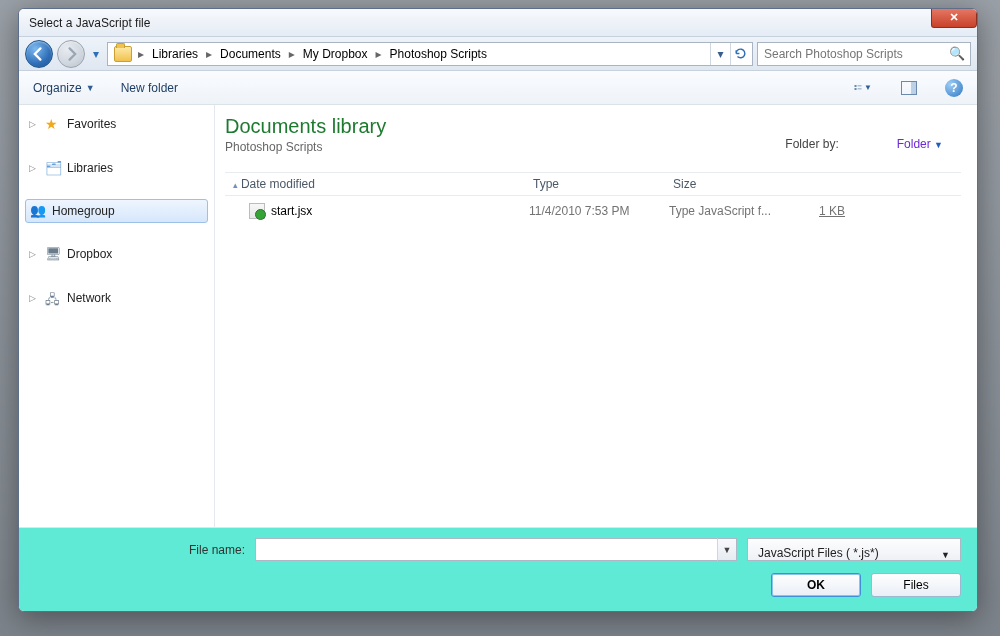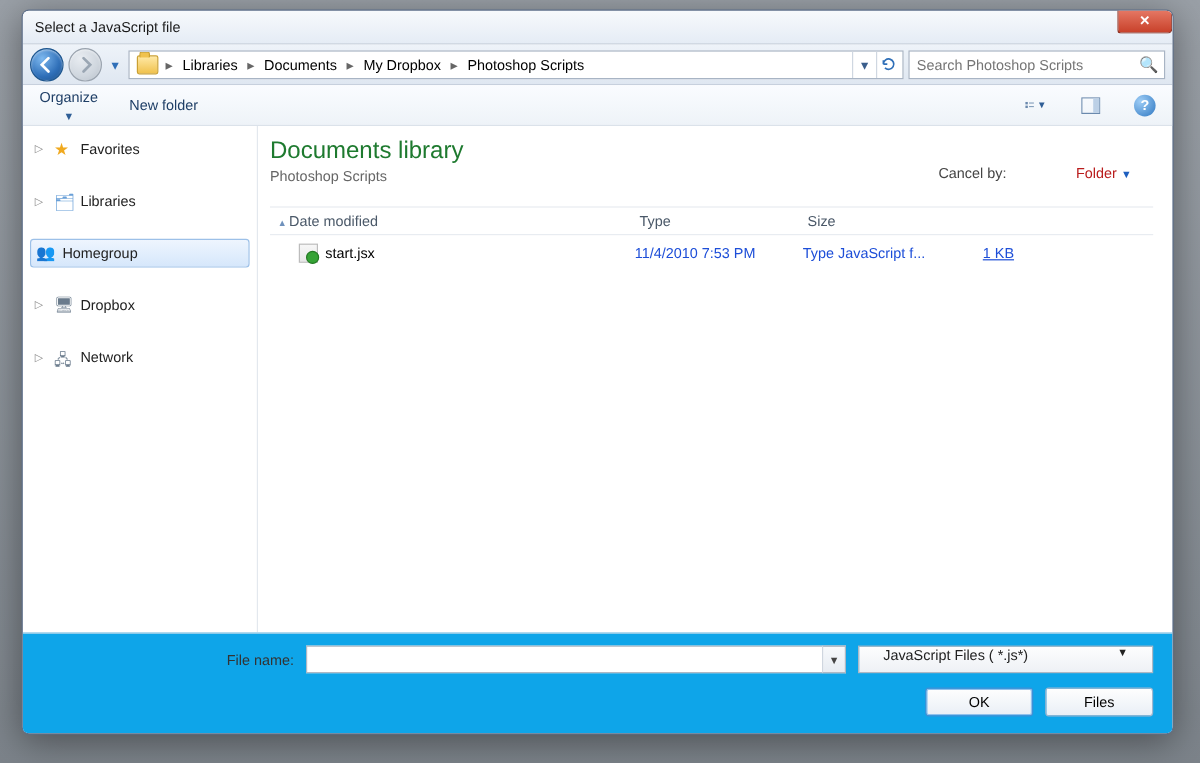--- a/index.html
+++ b/index.html
@@ -49,21 +49,21 @@
   .addr-btn { width:20px; height:22px; border-left:1px solid #cfd7e1; display:flex; align-items:center; justify-content:center; color:#3a5e8c; }
   .searchbox { width:214px; height:24px; border:1px solid #a8b4c4; background:#fff; display:flex; align-items:center; padding:0 4px; color:#777; }
   .searchbox input { border:none; outline:none; flex:1; font:inherit; color:#6d28d9; background:transparent; }
   .searchicon { color:#3a6fae; font-size:13px; }
 
   .toolbar {
     height:34px; background:linear-gradient(#fafcff,#eef3f8); border-bottom:1px solid #dbe2ea;
     display:flex; align-items:center; padding:0 14px; gap:26px; color:#1e3e66;
   }
   .toolbar .spacer { flex:1; }
-  .toolbtn { display:flex; align-items:center; gap:4px; cursor:default;flex-direction:column; }
+  .toolbtn { display:flex; align-items:center; gap:4px; cursor:default; }
   .toolbtn .caret { font-size:9px; color:#2f5e96; }
   .tool-icon { width:20px; height:20px; display:flex; align-items:center; justify-content:center; border:1px solid transparent; }
   .help { width:18px; height:18px; border-radius:50%; background:radial-gradient(circle at 30% 30%,#9ecdf6,#2f78c2); color:#fff; font-weight:bold; font-size:12px; display:flex; align-items:center; justify-content:center; }
 
   .body { flex:1; display:flex; min-height:0; }
   .sidebar { width:196px; border-right:1px solid #e3e8ee; padding:6px 0; }
   .side-item { height:26px; display:flex; align-items:center; gap:6px; padding:0 10px; color:#222; cursor:default; }
   .side-item .exp { width:10px; color:#888; font-size:9px; }
   .side-item.selected {
     background:linear-gradient(#eef5fe,#d6e7fb);
@@ -74,47 +74,47 @@
   .ic-star { color:#f0a91f; font-size:14px; }
   .ic-lib { color:#6aa0d8; font-size:14px; }
   .ic-home { color:#3a8ac2; font-size:13px; }
   .ic-comp { color:#6a7b8c; font-size:13px; }
   .ic-net { color:#6a7b8c; font-size:13px; }
 
   .content { flex:1; display:flex; flex-direction:column; padding:10px 16px 0 10px; }
   .lib-title { color:#1e7a2f; font-size:20px; font-weight:400; }
   .lib-sub { color:#666; margin-top:2px; }
   .arrange { position:absolute; right:34px; top:128px; color:#444; display:flex; gap:10px; align-items:center; }
-  .arrange a { color:#b91c1c;padding-left:48px; }
+  .arrange a { color:#6d28d9;padding-left:48px; }
   .arrange .caret { font-size:9px; color:#1e5fbf; }
 
   .cols { margin-top:18px; border-top:1px solid #e8ecf1; border-bottom:1px solid #e8ecf1;
     display:grid; grid-template-columns: 300px 140px 150px 120px; height:24px; align-items:center;
     color:#4a5868; padding:0 4px; }
   .cols div { padding-left:4px; }
   .filerow { display:grid; grid-template-columns: 300px 140px 150px 120px; height:30px; align-items:center; padding:0 4px; }
   .filerow .fname { display:flex; align-items:center; gap:6px;margin-left:20px; }
   .jsx-icon { width:16px; height:16px; background:linear-gradient(#f7f7f7,#e8e8e8); border:1px solid #bcbcbc; position:relative; }
   .jsx-icon::after { content:""; position:absolute; bottom:-2px; right:-2px; width:9px; height:9px; background:#36a336; border-radius:50%; border:1px solid #237a23; }
-  .filerow .col { color:#1d4ed8; }
+  .filerow .col { color:#737373; }
   .filerow .size { padding-right:20px;text-decoration:underline; }
 
-  .footer { border-top:1px solid #dfe5ec; background:#0ea5e9; padding:10px 16px 14px 16px; }
+  .footer { border-top:1px solid #dfe5ec; background:#5eead4; padding:10px 16px 14px 16px; }
   .fn-row { display:flex; align-items:center; gap:10px; }
   .fn-label { width:210px; text-align:right; color:#333; }
   .fn-input-wrap { flex:1; display:flex; position:relative; }
   .fn-input { flex:1; height:23px; border:1px solid #aeb8c4; background:#fff; padding:0 22px 0 6px; font:inherit; }
   .fn-drop { position:absolute; right:0; top:0; width:20px; height:23px; border:1px solid #aeb8c4; border-left:1px solid #cfd6df;
     background:linear-gradient(#f7f9fc,#e7ecf2); display:flex; align-items:center; justify-content:center; font-size:9px; color:#444; }
-  .filter { width:246px; height:23px; border:1px solid #aeb8c4; background:linear-gradient(#fdfdfe,#eef1f5);
-    display:flex; align-items:flex-start; padding:0 20px; justify-content:space-between; color:#222; }
+  .filter { width:214px; height:23px; border:1px solid #aeb8c4; background:linear-gradient(#fdfdfe,#eef1f5);
+    display:flex; align-items:flex-end; padding:0 10px; justify-content:space-between; color:#222; }
   .btn-row { display:flex; justify-content:flex-end; gap:10px; margin-top:12px; }
   .btn { width:90px; height:24px; border:1px solid #9fb6cf; background:linear-gradient(#fefefe,#e9eff6);
     border-radius:3px; display:flex; align-items:center; justify-content:center; cursor:default; }
-  .btn.primary { border-color:#3f8fd6; box-shadow:0 0 0 1px #8fc1ed inset; }
+  .btn.primary { border-color:#3f8fd6; box-shadow:0 0 0 1px #8fc1ed inset;font-weight:bold; }
 
   .sort-ind { width:10px; text-align:center; color:#6f91bc; font-size:9px; }
 </style>
 </head>
 <body>
 <div class="stage">
 
 <div class="window">
 
   <div class="titlebar">
@@ -240,21 +240,21 @@
           <span>start.jsx</span>
         </div>
         <div class="col">11/4/2010 7:53 PM</div>
         <div class="col">Type JavaScript f...</div>
         <div class="col size">1 KB</div>
       </div>
     </div>
   </div>
 
   <div class="arrange">
-    <span>Cancel by:</span>
+    <span>Folder by:</span>
     <span>
       <a>Folder</a>
       <span class="caret">▼</span>
     </span>
   </div>
 
   <div class="footer">
     <div class="fn-row">
       <div class="fn-label">File name:</div>
       <div class="fn-input-wrap">

